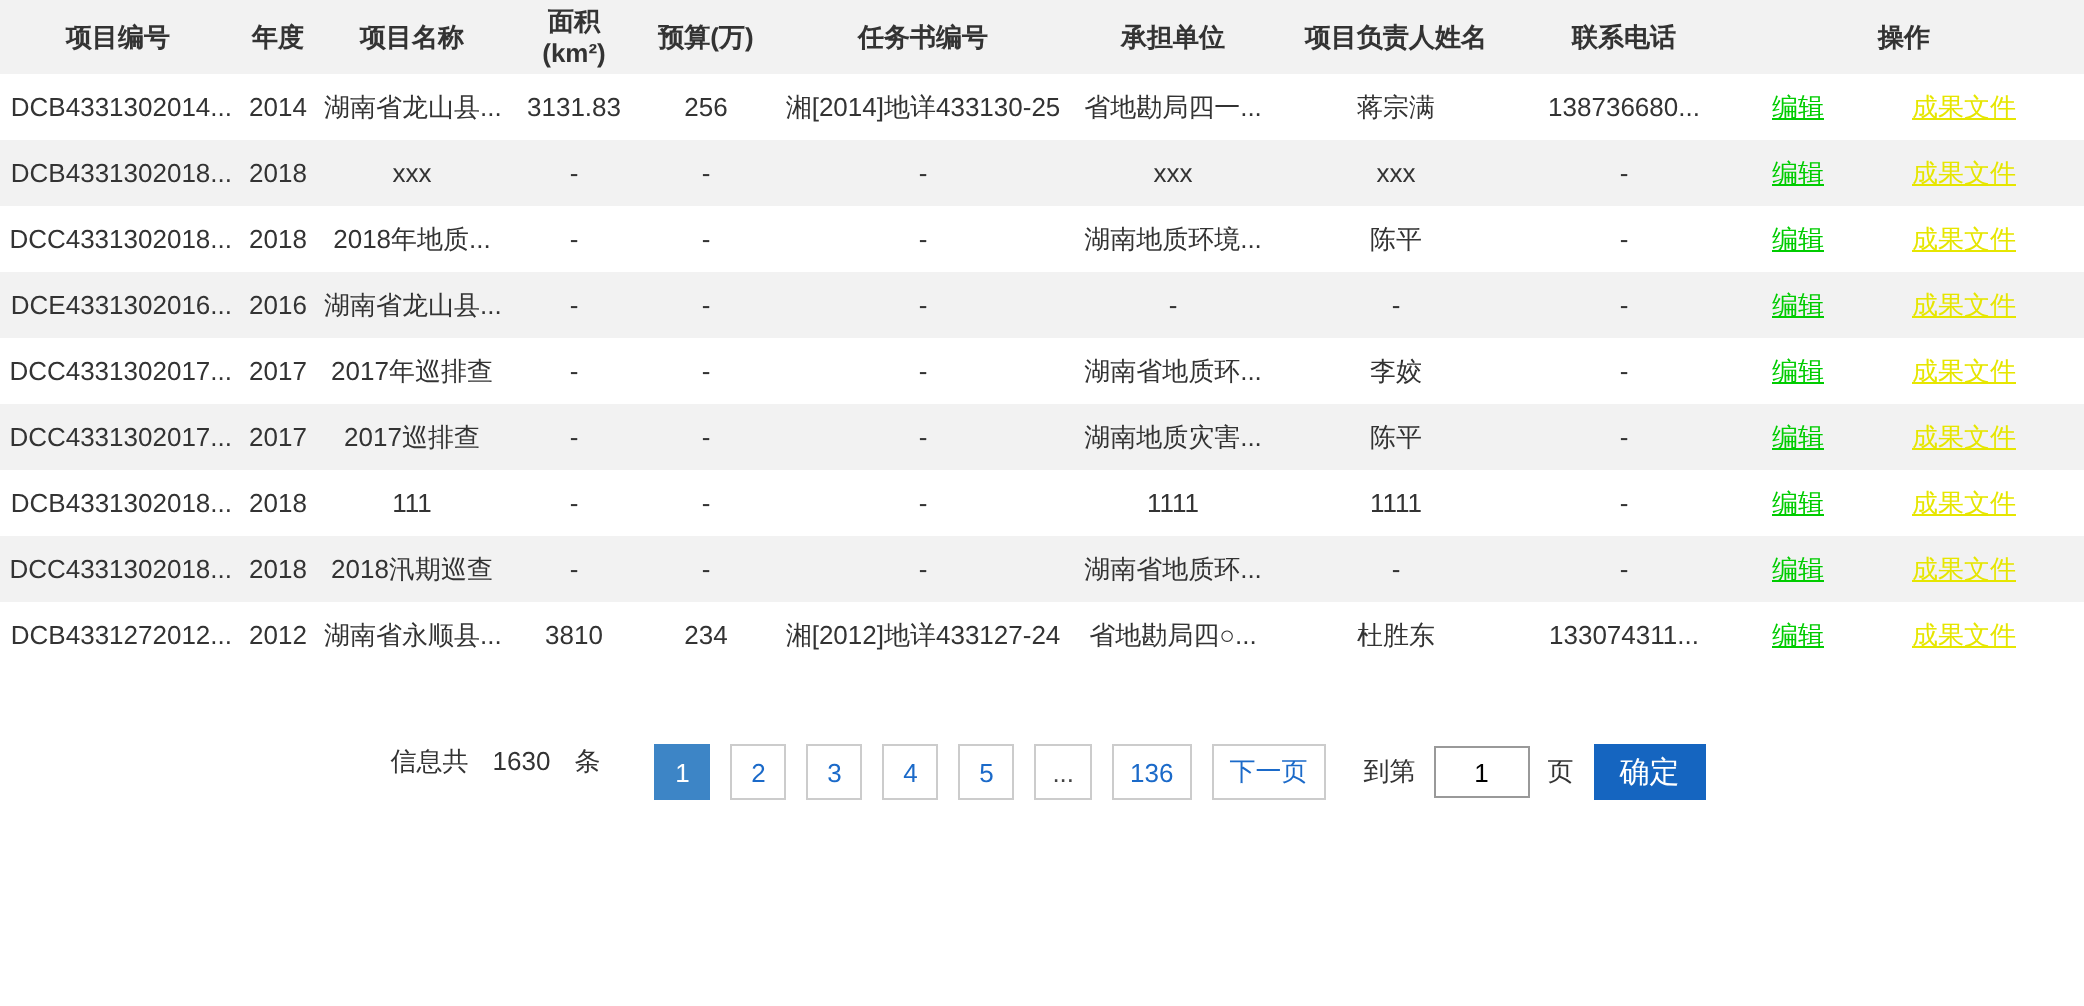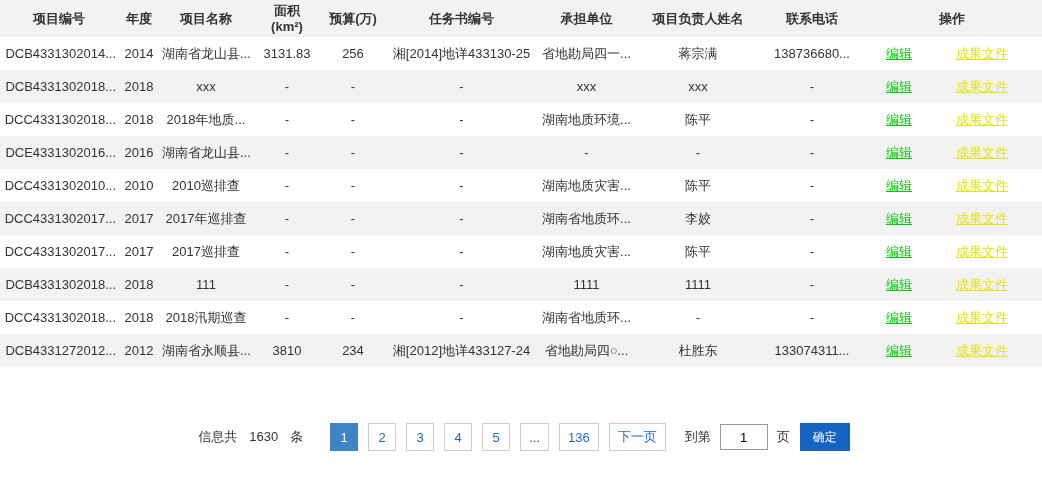--- a/index.html
+++ b/index.html
@@ -60,23 +60,22 @@
     margin: 0 22px;
     cursor: pointer;
     font-size: 13px;
   }
   a.link-edit   { color: #00cc00; }
   a.link-result { color: #e6e600; }
   a.link-delete { color: #e60000; }
 
   
   .pagination {
-    margin-top: 56px;
+    margin-top: 38px;
     display: flex;
-    align-items: center;
     justify-content: center;
     height: 28px;
   }
   .page-info { color: #333; white-space: nowrap; margin-right: 16px; }
   .page-info span { margin: 0 6px; }
   .page-btn {
     min-width: 28px;
     height: 28px;
     border: 1px solid #cccccc;
     background: #ffffff;
@@ -101,21 +100,21 @@
     text-align: center;
     margin: 0 9px;
     font-size: 13px;
     font-family: "Liberation Sans", "DejaVu Sans", sans-serif;
   }
   .confirm-btn {
     height: 28px;
     background: #1565c0;
     border: none;
     color: #ffffff;
-    font-size: 12px;
+    font-size: 15px;
     font-family: "Liberation Sans", "DejaVu Sans", sans-serif;
     padding: 0 13px;
     margin-left: 10px;
     cursor: pointer;
   }
 </style>
 </head>
 <body>
 
 <table class="projects">
@@ -189,32 +188,20 @@
         <td>湖南省龙山县...</td>
         <td>-</td>
         <td>-</td>
         <td>-</td>
         <td>-</td>
         <td>-</td>
         <td>-</td>
         <td class="actions"><a class="link-edit">编辑</a><a class="link-result">成果文件</a><a class="link-delete">删除</a></td>
       </tr>
       <tr>
-        <td>DCC4331302010...</td>
-        <td>2010</td>
-        <td>2010巡排查</td>
-        <td>-</td>
-        <td>-</td>
-        <td>-</td>
-        <td>湖南地质灾害...</td>
-        <td>陈平</td>
-        <td>-</td>
-        <td class="actions"><a class="link-edit">编辑</a><a class="link-result">成果文件</a><a class="link-delete">删除</a></td>
-      </tr>
-      <tr>
         <td>DCC4331302017...</td>
         <td>2017</td>
         <td>2017年巡排查</td>
         <td>-</td>
         <td>-</td>
         <td>-</td>
         <td>湖南省地质环...</td>
         <td>李姣</td>
         <td>-</td>
         <td class="actions"><a class="link-edit">编辑</a><a class="link-result">成果文件</a><a class="link-delete">删除</a></td>

